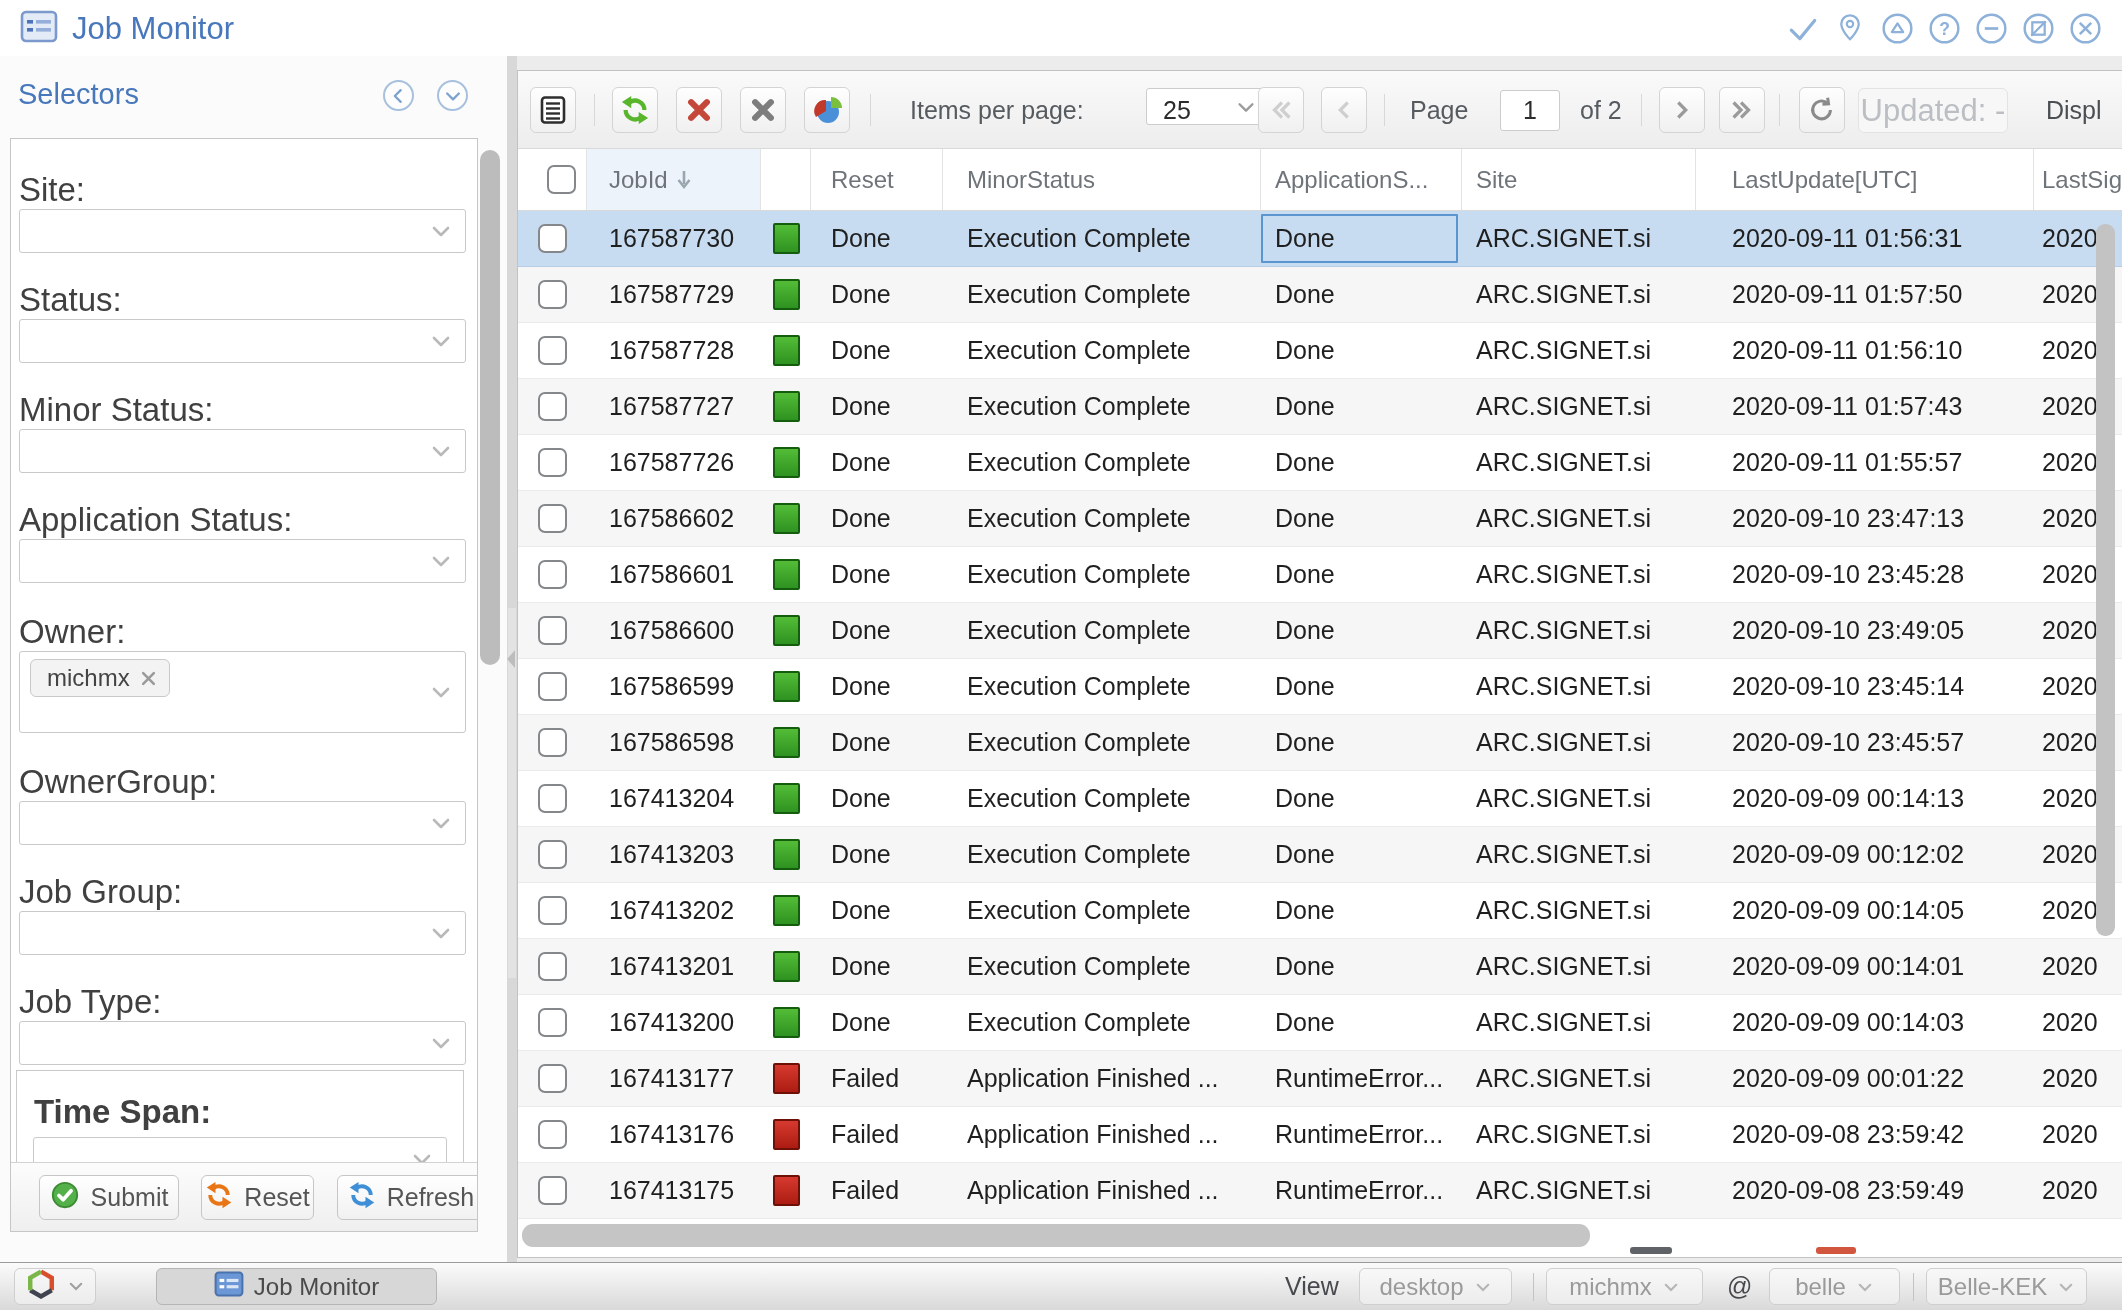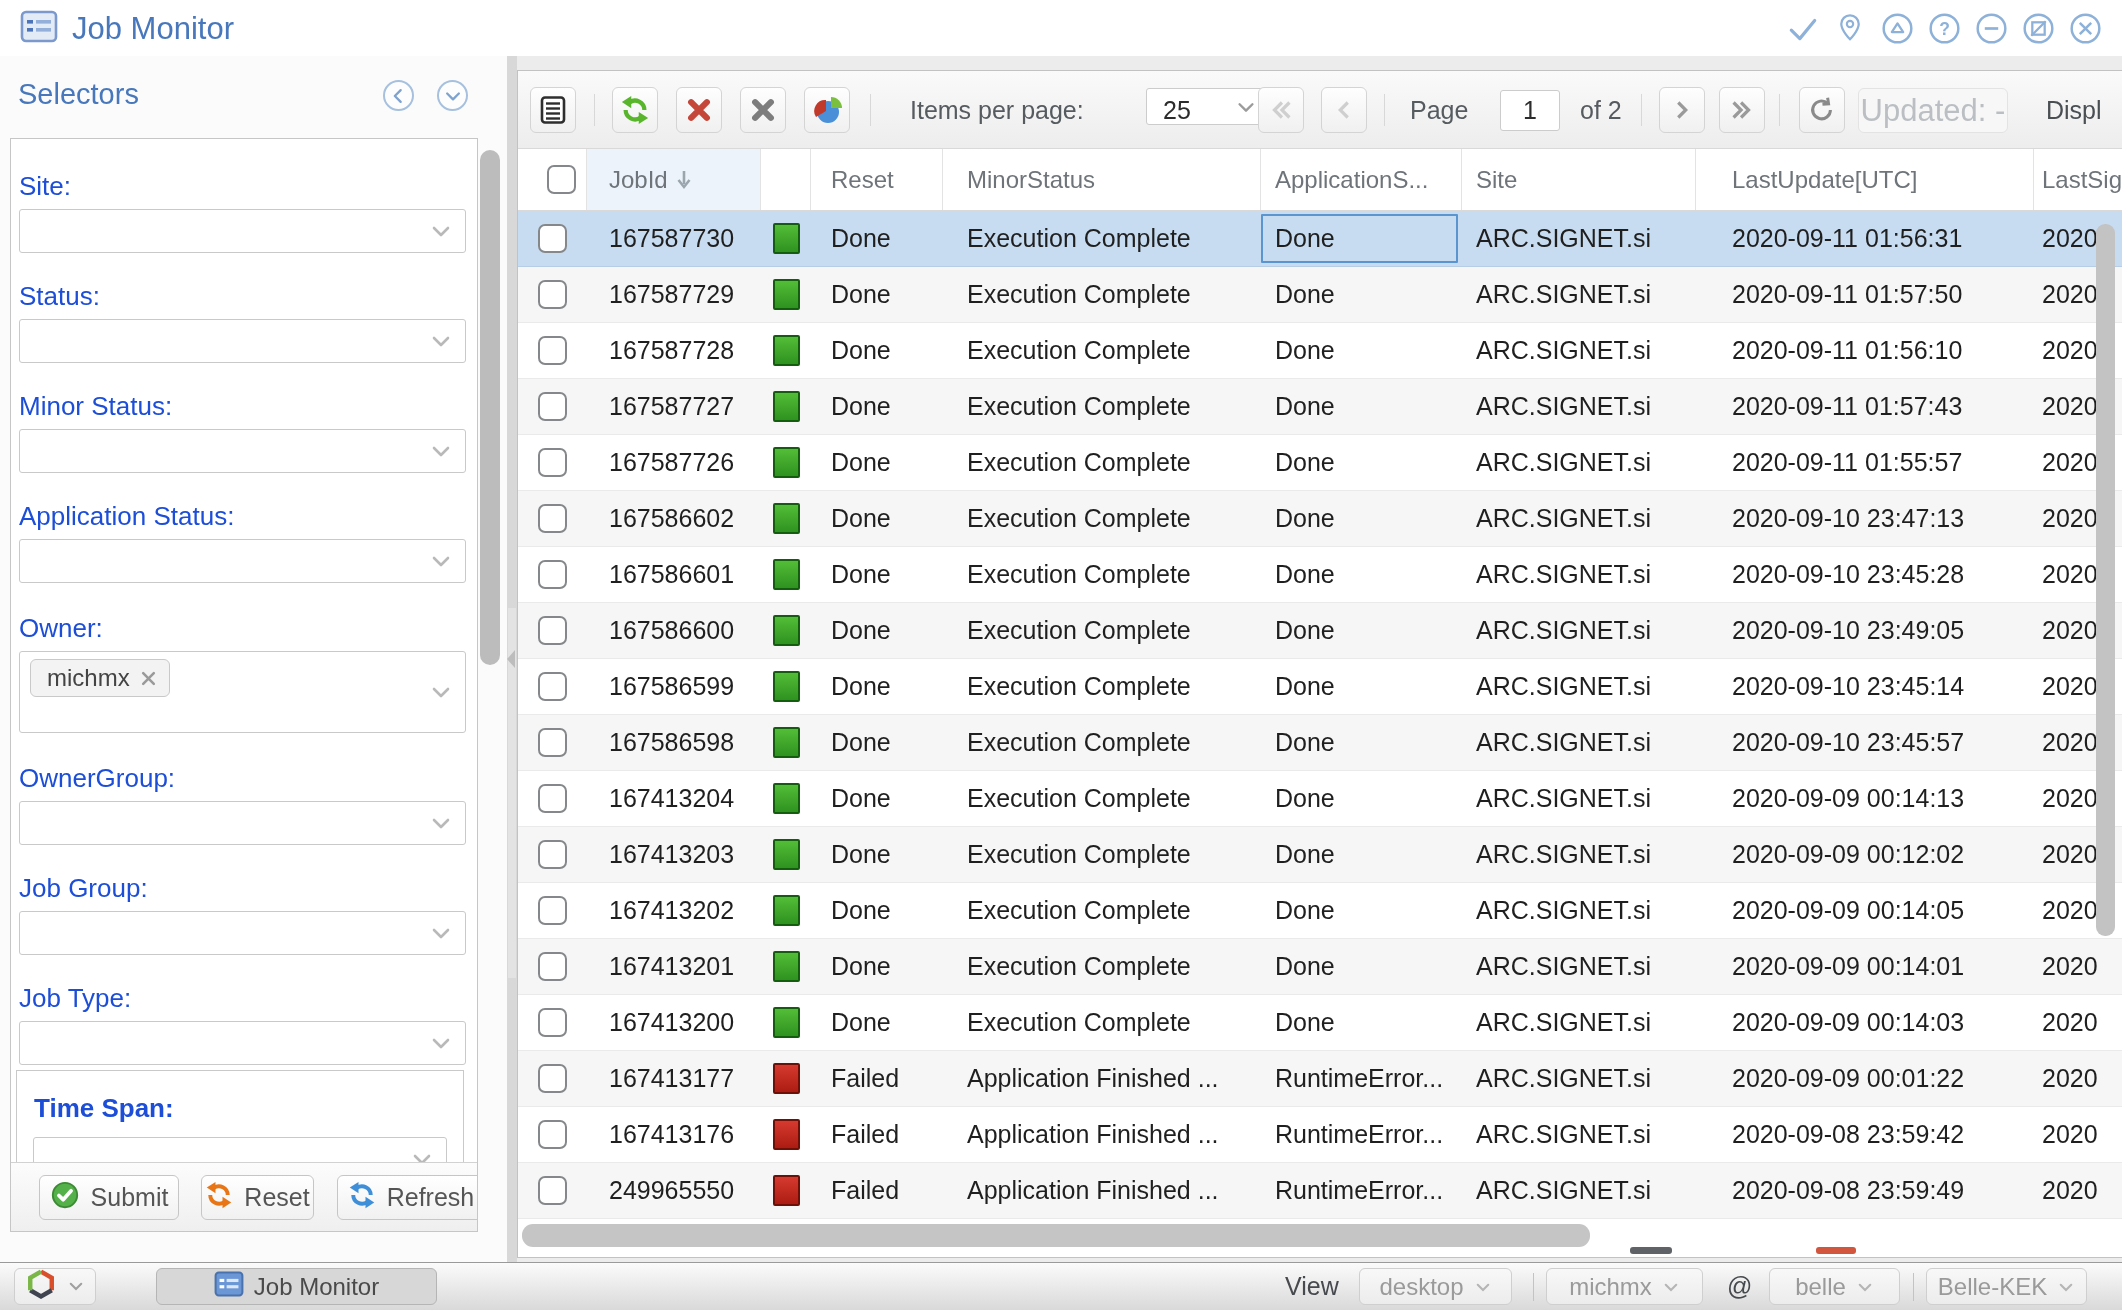--- a/index.html
+++ b/index.html
@@ -19,21 +19,21 @@
   .left-col { position:absolute; left:0; top:56px; width:507px; height:1206px; background:#fbfbfb; }
   
   .sel-header { position:absolute; left:0; top:70px; width:500px; height:56px; }
   .sel-title { position:absolute; left:18px; top:8px; font-size:29px; color:#4878bb; }
   .circle-btn { position:absolute; width:31px; height:31px; border:2px solid #a6c0de; border-radius:50%;
      display:flex; align-items:center; justify-content:center; background:#fdfdfd; cursor:pointer; }
   .circle-btn.left { left:383px; top:10px; } .circle-btn.down { left:437px; top:10px; }
   
   .sel-panel { position:absolute; left:10px; top:138px; width:468px; height:1094px;
      border:1px solid #c6c6c6; background:#fff; overflow:hidden; }
-  .field-label { position:absolute; left:8px; font-size:26px; color:#1d4ed8; }
+  .field-label { position:absolute; left:8px; font-size:33px; color:#404040; }
   .select-box { position:absolute; left:8px; width:447px; height:44px; border:1px solid #c9c9c9;
      border-radius:3px; background:#fff; cursor:pointer; }
   .select-box .chev { position:absolute; right:12px; top:50%; transform:translateY(-50%); display:flex; }
   .select-box.multi { height:82px; }
   .tagpill { position:absolute; left:10px; top:7px; height:38px; background:#f3f3f3; border:1px solid #c9c9c9;
      border-radius:6px; display:flex; align-items:center; gap:10px; padding:0 12px 0 16px; font-size:24px; color:#444; }
   .timespan-box { position:absolute; left:5px; top:931px; width:448px; height:163px; border:1px solid #c9c9c9; }
   .timespan-box .field-label { top:22px; left:17px;font-weight:bold; }
   .timespan-box .select-box { left:16px; top:66px; width:414px; }
   .sel-footer { position:absolute; left:0; bottom:0; width:100%; height:69px; border-top:1px solid #d2d2d2;
@@ -680,21 +680,21 @@
         <div class="cell c-minor">Application Finished ...</div>
         <div class="cell c-app">RuntimeError...</div>
         <div class="cell c-site">ARC.SIGNET.si</div>
         <div class="cell c-last">2020-09-08 23:59:42</div>
         <div class="cell c-sig">2020</div>
       </div>
       <div class="trow alt">
         <div class="cell c-cb">
           <span class="cb"></span>
         </div>
-        <div class="cell c-jobid">249965550</div>
+        <div class="cell c-jobid">167413175</div>
         <div class="cell c-ico">
           <span class="sq failed"></span>
         </div>
         <div class="cell c-status">Failed</div>
         <div class="cell c-minor">Application Finished ...</div>
         <div class="cell c-app">RuntimeError...</div>
         <div class="cell c-site">ARC.SIGNET.si</div>
         <div class="cell c-last">2020-09-08 23:59:49</div>
         <div class="cell c-sig">2020</div>
       </div>

